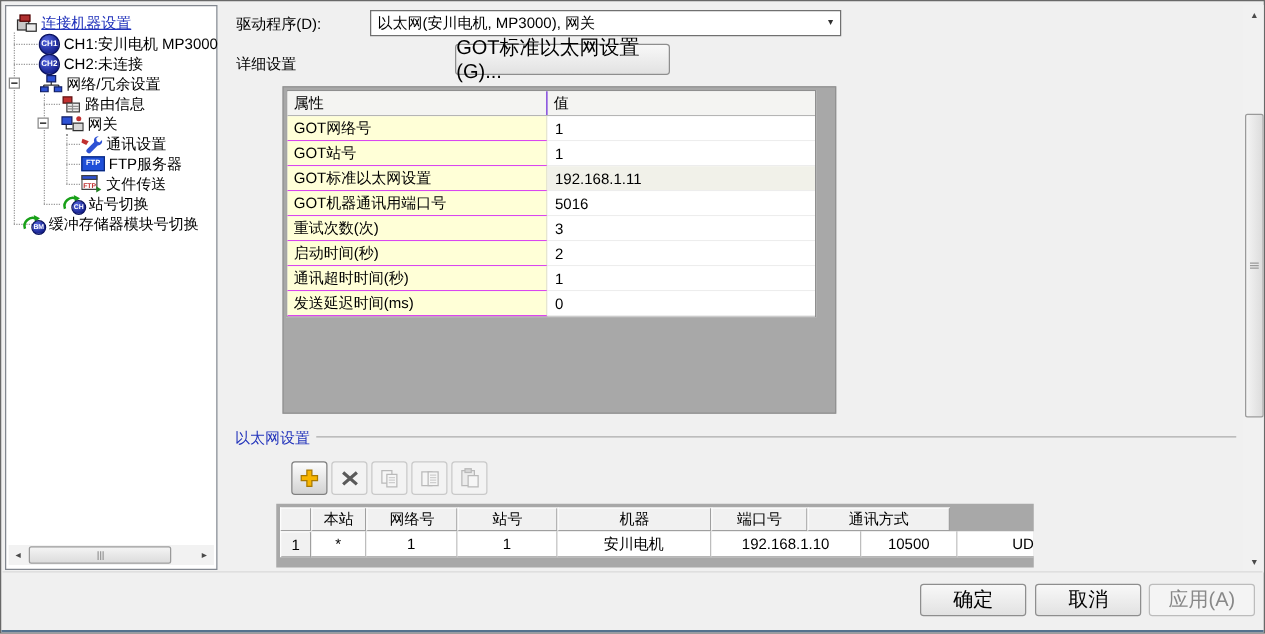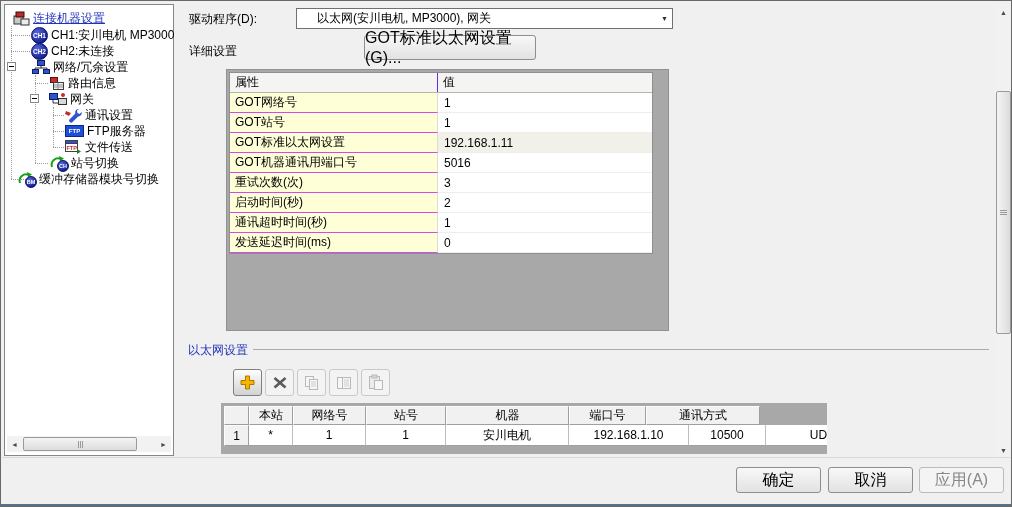--- a/index.html
+++ b/index.html
@@ -29,21 +29,21 @@
 
   
   .vscroll{position:absolute;left:994px;top:3px;width:17px;height:454px;background:#f1f1f1;}
   .vscroll .up{position:absolute;top:0;left:0;width:17px;height:16px;display:flex;align-items:center;justify-content:center;font-size:7px;color:#4a4a4a;}
   .vscroll .down{position:absolute;bottom:0;left:0;width:17px;height:16px;display:flex;align-items:center;justify-content:center;font-size:7px;color:#4a4a4a;}
   .vthumb{position:absolute;left:1px;top:87px;width:15px;height:243px;background:linear-gradient(90deg,#f4f4f4,#dcdcdc);border:1px solid #9a9a9a;border-radius:2px;display:flex;flex-direction:column;align-items:center;justify-content:center;gap:1px;}
   .vthumb i{display:block;height:1px;width:7px;background:#9a9a9a;}
 
   
   .flabel{position:absolute;font-size:12px;color:#000;}
-  .combo{position:absolute;left:295px;top:7px;width:377px;height:21px;background:#fff;border:1px solid #707070;display:flex;align-items:center;font-size:12px;padding-left:20px;cursor:default;}
+  .combo{position:absolute;left:295px;top:7px;width:377px;height:21px;background:#fff;border:1px solid #707070;display:flex;align-items:center;font-size:12px;padding-left:5px;cursor:default;}
   .combo .arrow{position:absolute;right:4px;top:0;height:100%;display:flex;align-items:center;font-size:7px;color:#303030;}
   .pushbtn{position:absolute;border:1px solid #8e8e8e;border-radius:3px;background:linear-gradient(#f8f8f8,#e2e2e2);font-size:16px;display:flex;align-items:center;justify-content:center;color:#000;cursor:default;}
   .detailbtn{left:363px;top:34px;width:172px;height:25px;}
 
   
   .pg-container{position:absolute;left:225px;top:68px;width:443px;height:262px;background:#a8a8a8;border:1px solid #919191;}
   .pg-table{position:absolute;left:2px;top:2px;width:424px;background:#fff;border:1px solid #8f8f8f;}
   .pg-hrow{display:flex;height:20px;background:#f4f4f2;border-bottom:1px solid #b5b5b5;}
   .pg-hcell{font-size:12px;display:flex;align-items:center;padding-left:5px;color:#000;}
   .pg-hname{width:208px;border-right:1px solid #6d28d9;}

